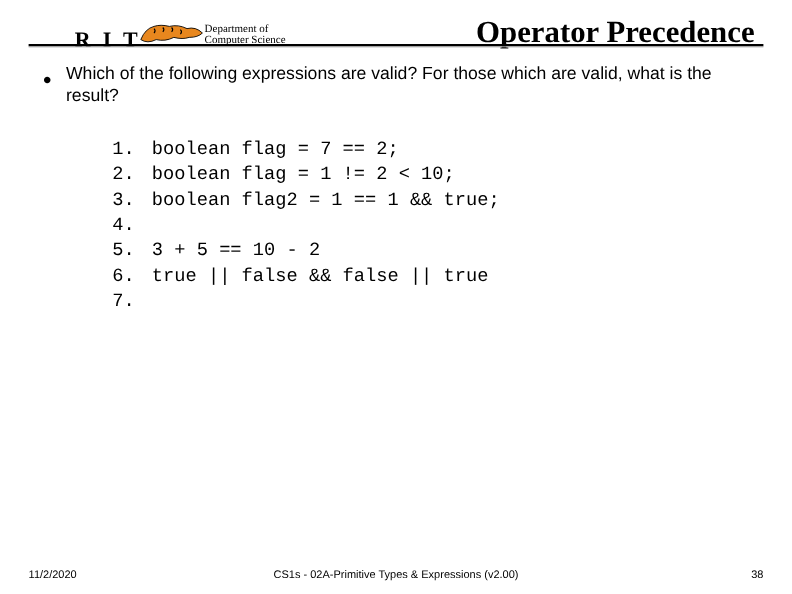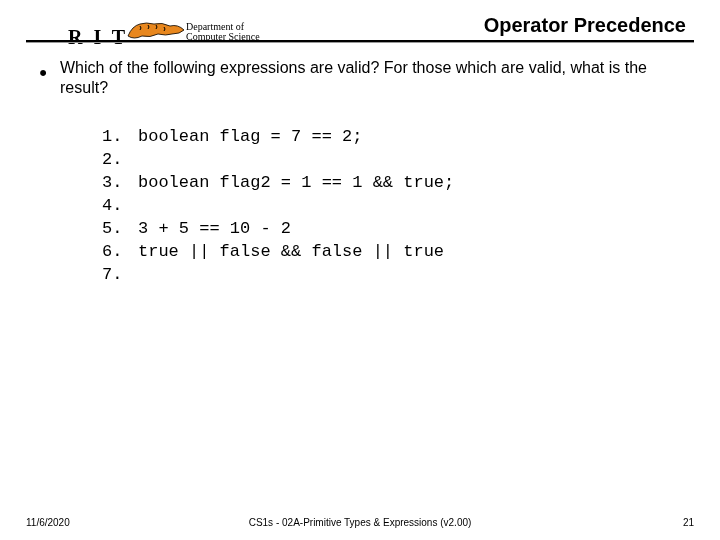--- a/index.html
+++ b/index.html
@@ -46,23 +46,23 @@
     left: 118px;
     top: 6px;
     font-family: "Times New Roman", serif;
     font-size: 10px;
     line-height: 1.0;
   }
   .slide-title {
     position: absolute;
     right: 34px;
     top: 14px;
-    font-family: Liberation Sans, sans-serif;
+    font-family: Liberation Serif, serif;
     font-weight: bold;
-    font-size: 20px;
+    font-size: 28px;
     margin-left: 20px;
   }
   .rule {
     position: absolute;
     left: 26px;
     right: 26px;
     top: 40px;
     height: 0;
     border-top: 2px solid #000;
     border-bottom: 1px solid #999;
@@ -144,26 +144,26 @@
 </div>
 
 <div class="content">
   <div class="bullet-row">
     <div class="bullet">•</div>
     <div class="question">Which of the following expressions are valid?  For those which are valid, what is the result?</div>
   </div>
 
   <div class="code-list">
     <div class="code-line"><span class="code-num">1.</span><span>boolean flag = 7 == 2;</span></div>
-    <div class="code-line"><span class="code-num">2.</span></div>
+    <div class="code-line"><span class="code-num">2.</span><span>boolean flag = 1 != 2 &lt; 10;</span></div>
     <div class="code-line"><span class="code-num">3.</span><span>boolean flag2 = 1 == 1 &amp;&amp; true;</span></div>
     <div class="code-line"><span class="code-num">4.</span></div>
     <div class="code-line"><span class="code-num">5.</span><span>3 + 5 == 10 - 2</span></div>
     <div class="code-line"><span class="code-num">6.</span><span>true || false &amp;&amp; false || true</span></div>
     <div class="code-line"><span class="code-num">7.</span></div>
   </div>
 </div>
 
 <div class="footer">
-  <span>11/6/2020</span>
+  <span>11/2/2020</span>
   <span class="footer-center">CS1s - 02A-Primitive Types &amp; Expressions (v2.00)</span>
-  <span>21</span>
+  <span>38</span>
 </div>
 
 </body></html>

